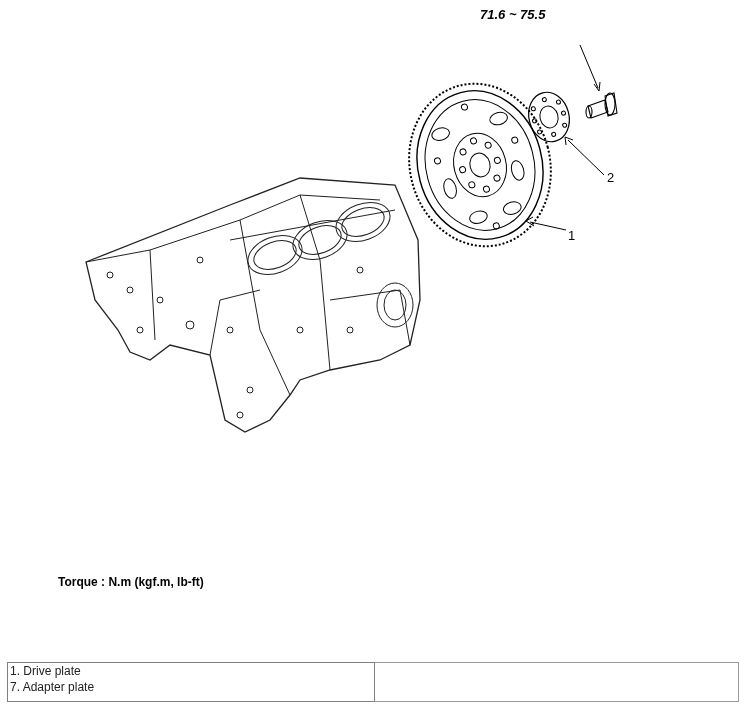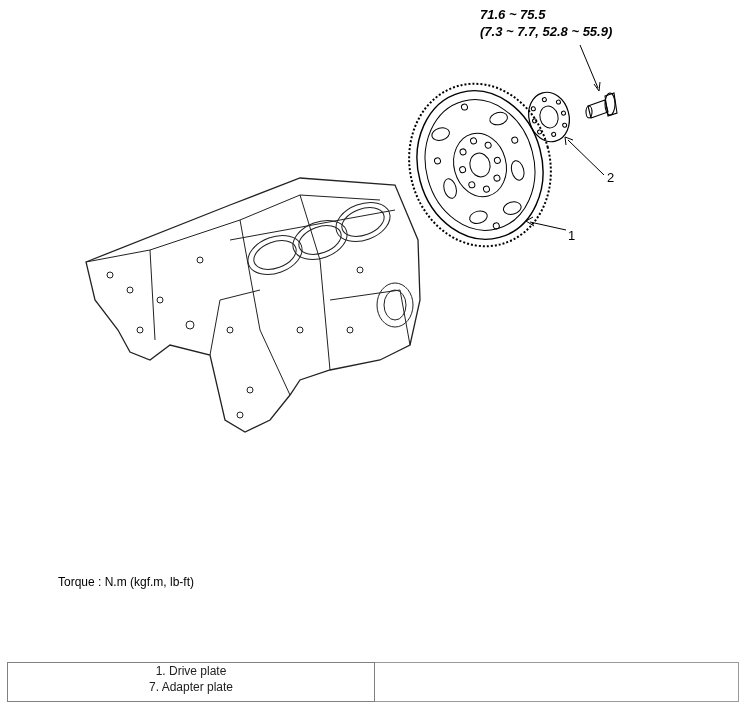--- a/index.html
+++ b/index.html
@@ -1,30 +1,29 @@
 <!DOCTYPE html>
 <html><head>
 <meta charset="utf-8">
 <style>
   html, body { margin: 0; padding: 0; background: #ffffff; }
   body { width: 749px; height: 711px; position: relative; overflow: hidden; font-family: "Liberation Sans", sans-serif; color: #000; }
   .torque-spec { position: absolute; left: 480px; top: 6px; width: 200px; font-weight: bold; font-size: 13px; line-height: 17px; font-style: italic; }
   .diagram { position: absolute; left: 0; top: 0; }
   .callout { position: absolute; font-size: 13px; }
-  .torque-unit { position: absolute; left: 58px; top: 575px; font-weight: normal; font-size: 12px; }
+  .torque-unit { position: absolute; left: 58px; top: 575px; font-weight: bold; font-size: 12px; }
   .legend-table { position: absolute; left: 7px; top: 662px; width: 732px; height: 40px; border-collapse: collapse; }
   .legend-table td { border: 1px solid #808080; vertical-align: top; padding: 0 2px; font-size: 12px; line-height: 16px; color: #222; }
   .legend-table td.right { border-color: #9a9a9a; }
 </style>
 </head>
 <body>
 
 <div class="torque-spec">
   <div>71.6 ~ 75.5</div>
-  <div>(7.3 ~ 7.7, 52.8 ~ 55.9)</div>
 </div>
 
 <svg class="diagram" width="749" height="560" viewBox="0 0 749 560" fill="none" stroke="#000" stroke-width="1">
 
   <g stroke="#222" stroke-width="1">
     <path d="M86 262 L230 205 L300 178 L395 185 L418 240 L420 300 L410 345 L380 360 L330 370 L300 380 L290 395 L270 420 L245 432 L225 420 L210 355 L170 345 L150 360 L130 352 L118 330 L95 300 Z" stroke-width="1.3"></path>
     <path d="M86 262 L150 250 L240 220 L300 195 L380 200"></path>
     <path d="M150 250 L155 340"></path>
     <path d="M240 220 L260 330 L290 395"></path>
     <path d="M300 195 L320 260 L330 370"></path>
@@ -113,20 +112,20 @@
 </svg>
 
 <div class="callout" style="left:607px; top:170px;">2</div>
 <div class="callout" style="left:568px; top:228px;">1</div>
 
 <div class="torque-unit">Torque : N.m (kgf.m, lb-ft)</div>
 
 <table class="legend-table">
   <tbody>
       <tr>
-    <td style="width:362px;text-align:center;">
+    <td style="width:362px;">
       <div>1. Drive plate</div>
       <div>7. Adapter plate</div>
     </td>
     <td class="right"></td>
   </tr>
 </tbody>
   </table>
 
 </body></html>

